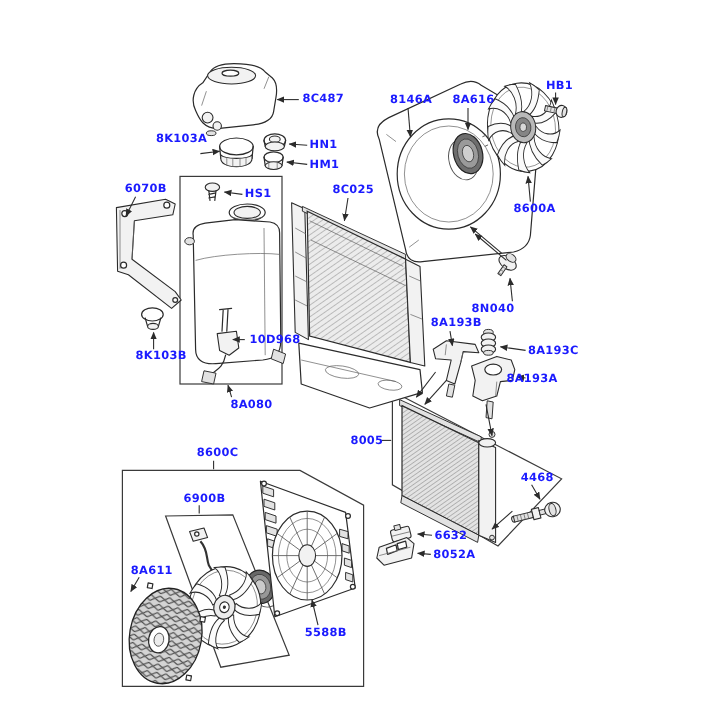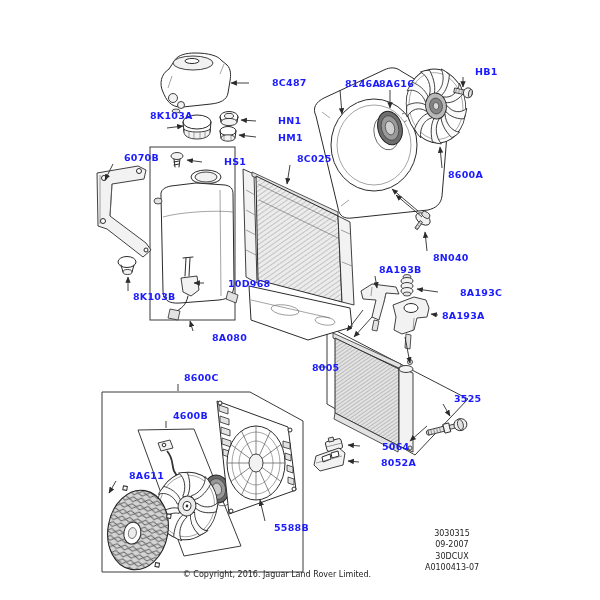--- a/index.html
+++ b/index.html
@@ -1,20 +1,20 @@
 <!DOCTYPE html>
 <html><head>
 <meta charset="utf-8">
 <style>
   html,body{margin:0;padding:0;background:#ffffff;}
   #stage{position:relative;width:600px;height:600px;background:#ffffff;overflow:hidden;
          font-family:"DejaVu Sans",sans-serif;}
   #stage svg{position:absolute;left:0;top:0;}
   .co{position:absolute;font:bold 9.5px "DejaVu Sans",sans-serif;color:#1b1bff;
-      white-space:nowrap;letter-spacing:.25px;cursor:pointer;margin-left:20px;}
+      white-space:nowrap;letter-spacing:.25px;cursor:pointer;}
   .plate{position:absolute;left:408px;top:528px;width:88px;text-align:center;
          font:8px "DejaVu Sans",sans-serif;color:#1c1c1c;line-height:11.4px;}
   .copyright{position:absolute;left:152px;top:570px;width:250px;text-align:center;
          font:8px "DejaVu Sans",sans-serif;color:#1c1c1c;}
   .ln{stroke:#2b2b2b;stroke-width:1;fill:none;stroke-linejoin:round;stroke-linecap:round;}
   .fw{stroke:#2b2b2b;stroke-width:1;fill:#ffffff;stroke-linejoin:round;}
   .fl{stroke:#2b2b2b;stroke-width:.9;fill:#f2f2f2;stroke-linejoin:round;}
   .fd{stroke:#2b2b2b;stroke-width:.8;fill:#e2e2e2;stroke-linejoin:round;}
   .th{stroke:#666;stroke-width:.6;fill:none;}
   .ldr{stroke:#2b2b2b;stroke-width:.9;fill:none;}
@@ -342,41 +342,34 @@
 </svg>
 
 <div class="co" style="left:252px;top:77px">8C487</div>
 <div class="co" style="left:130px;top:110px">8K103A</div>
 <div class="co" style="left:258px;top:115px">HN1</div>
 <div class="co" style="left:258px;top:132px">HM1</div>
 <div class="co" style="left:104px;top:152px">6070B</div>
 <div class="co" style="left:204px;top:156px">HS1</div>
 <div class="co" style="left:277px;top:153px">8C025</div>
 <div class="co" style="left:325px;top:78px">8146A</div>
-<div class="co" style="left:359px;top:78px">8A616</div>
+<div class="co" style="left:377px;top:78px">8A616</div>
 <div class="co" style="left:455px;top:66px">HB1</div>
 <div class="co" style="left:428px;top:169px">8600A</div>
-<div class="co" style="left:413px;top:252px">8N040</div>
+<div class="co" style="left:393px;top:252px">8N040</div>
 <div class="co" style="left:359px;top:264px">8A193B</div>
 <div class="co" style="left:440px;top:287px">8A193C</div>
 <div class="co" style="left:422px;top:310px">8A193A</div>
 <div class="co" style="left:208px;top:278px">10D968</div>
 <div class="co" style="left:113px;top:291px">8K103B</div>
 <div class="co" style="left:192px;top:332px">8A080</div>
 <div class="co" style="left:292px;top:362px">8005</div>
-<div class="co" style="left:434px;top:393px">3525</div>
-<div class="co" style="left:362px;top:441px">5064</div>
+<div class="co" style="left:434px;top:393px">4468</div>
+<div class="co" style="left:362px;top:441px">6632</div>
 <div class="co" style="left:361px;top:457px">8052A</div>
 <div class="co" style="left:164px;top:372px">8600C</div>
-<div class="co" style="left:153px;top:410px">4600B</div>
+<div class="co" style="left:153px;top:410px">6900B</div>
 <div class="co" style="left:109px;top:470px">8A611</div>
 <div class="co" style="left:254px;top:522px">5588B</div>
 
-<div class="plate">
-  <div>3030315</div>
-  <div>09-2007</div>
-  <div>30DCUX</div>
-  <div>A0100413-07</div>
+
+
 </div>
 
-<div class="copyright">© Copyright, 2016. Jaguar Land Rover Limited.</div>
-
-</div>
-
 </body></html>

